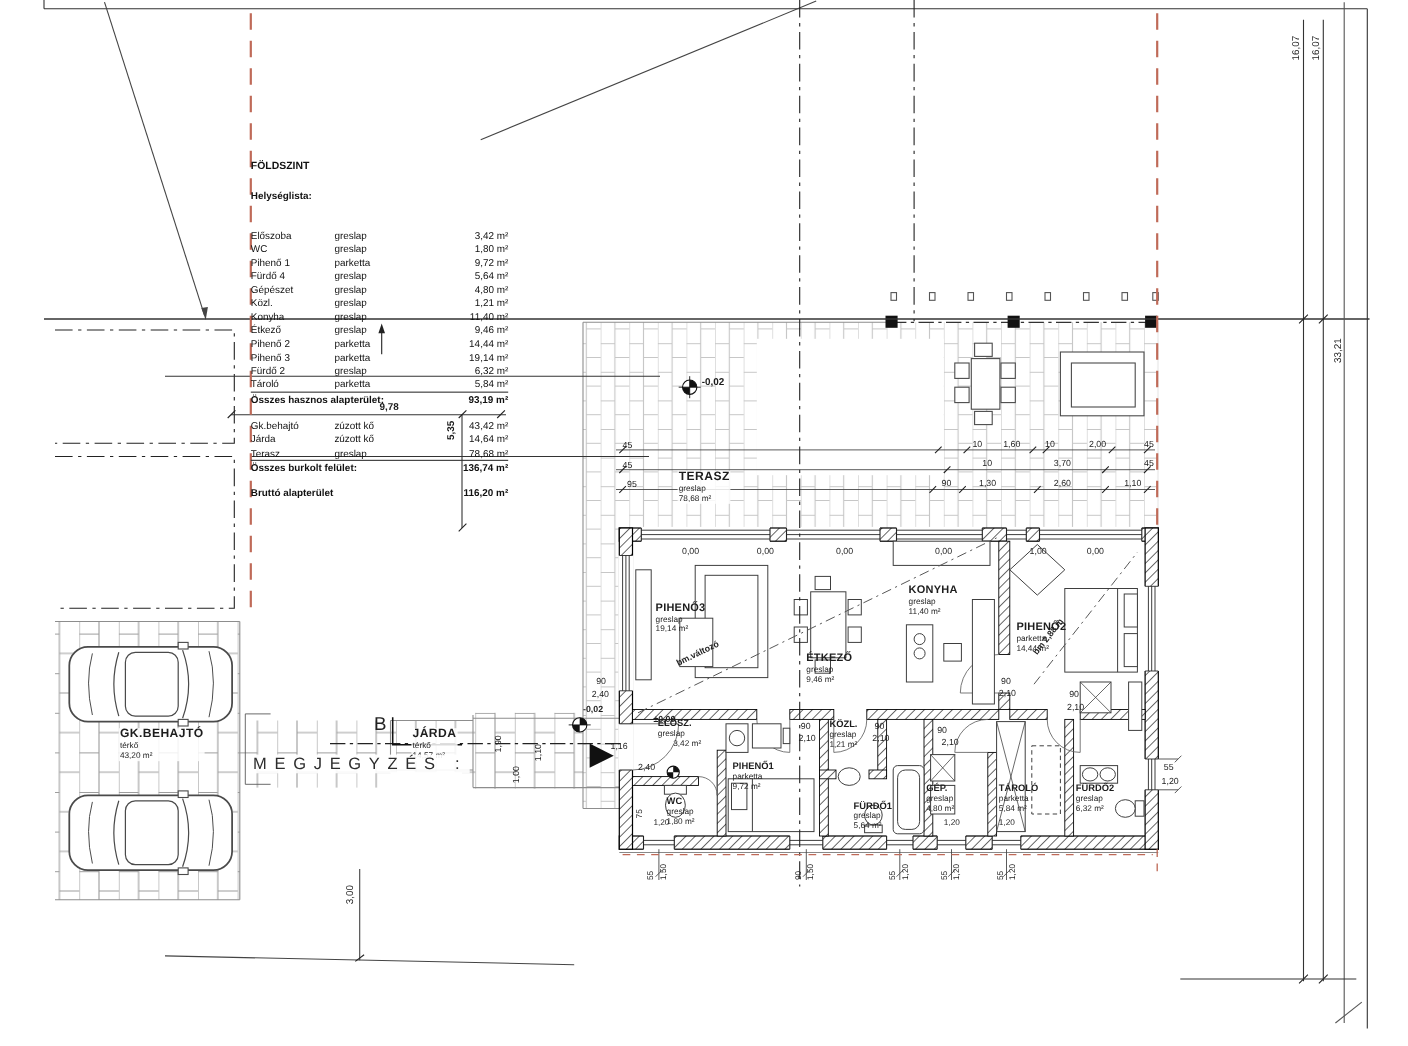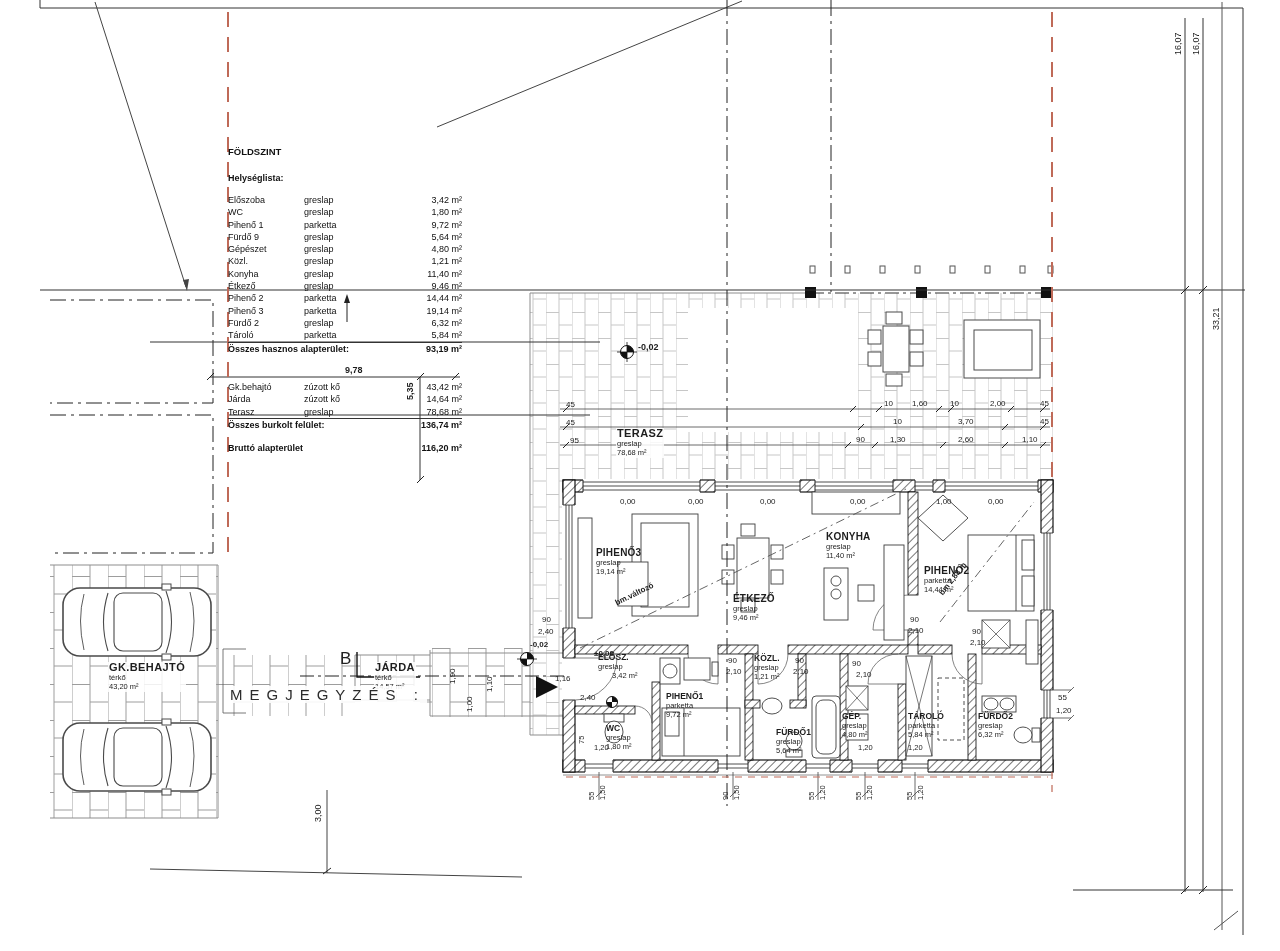--- a/index.html
+++ b/index.html
@@ -14,21 +14,21 @@
   .sub{font-size:7.5px;line-height:1.25;}
   .rot{transform:rotate(-90deg);transform-origin:0 0;}
   .bg{background:rgba(255,255,255,.85);padding:0 1px;}
   .meg{font-size:15px;letter-spacing:7px;color:#2c2c2c;background:rgba(255,255,255,.9);padding:1px 2px;}
   .secB{font-size:17px;color:#222;}
   .bm1{transform:rotate(-26deg);transform-origin:0 0;font-size:8px;font-weight:700;}
   .bm2{transform:rotate(-52deg);transform-origin:0 0;font-size:8px;font-weight:700;}
   
   .tb{position:absolute;left:228px;top:146px;width:234px;font-size:9px;color:#111;}
   .tb-title{font-weight:700;font-size:9.5px;margin-bottom:16px;}
-  .tb-head{font-weight:700;font-size:9px;margin-bottom:11px;}
+  .tb-head{font-weight:700;font-size:9px;margin-bottom:25px;}
   .trow{display:flex;line-height:12.3px;}
   .trow .n{width:76px;} .trow .f{width:70px;} .trow .a{flex:1;text-align:right;}
   .trow.total{font-weight:700;border-top:1px solid #333;}
   .tb2{position:absolute;left:228px;top:381px;width:234px;font-size:9px;color:#111;}
   .gap{height:11px;}
 </style>
 </head>
 <body>
 
 <div id="canvas">
@@ -371,21 +371,21 @@
         <span class="n">WC</span>
         <span class="f">greslap</span>
         <span class="a">1,80 m²</span>
       </div>
   <div class="trow">
         <span class="n">Pihenő 1</span>
         <span class="f">parketta</span>
         <span class="a">9,72 m²</span>
       </div>
   <div class="trow">
-        <span class="n">Fürdő 9</span>
+        <span class="n">Fürdő 4</span>
         <span class="f">greslap</span>
         <span class="a">5,64 m²</span>
       </div>
   <div class="trow">
         <span class="n">Gépészet</span>
         <span class="f">greslap</span>
         <span class="a">4,80 m²</span>
       </div>
   <div class="trow">
         <span class="n">Közl.</span>

